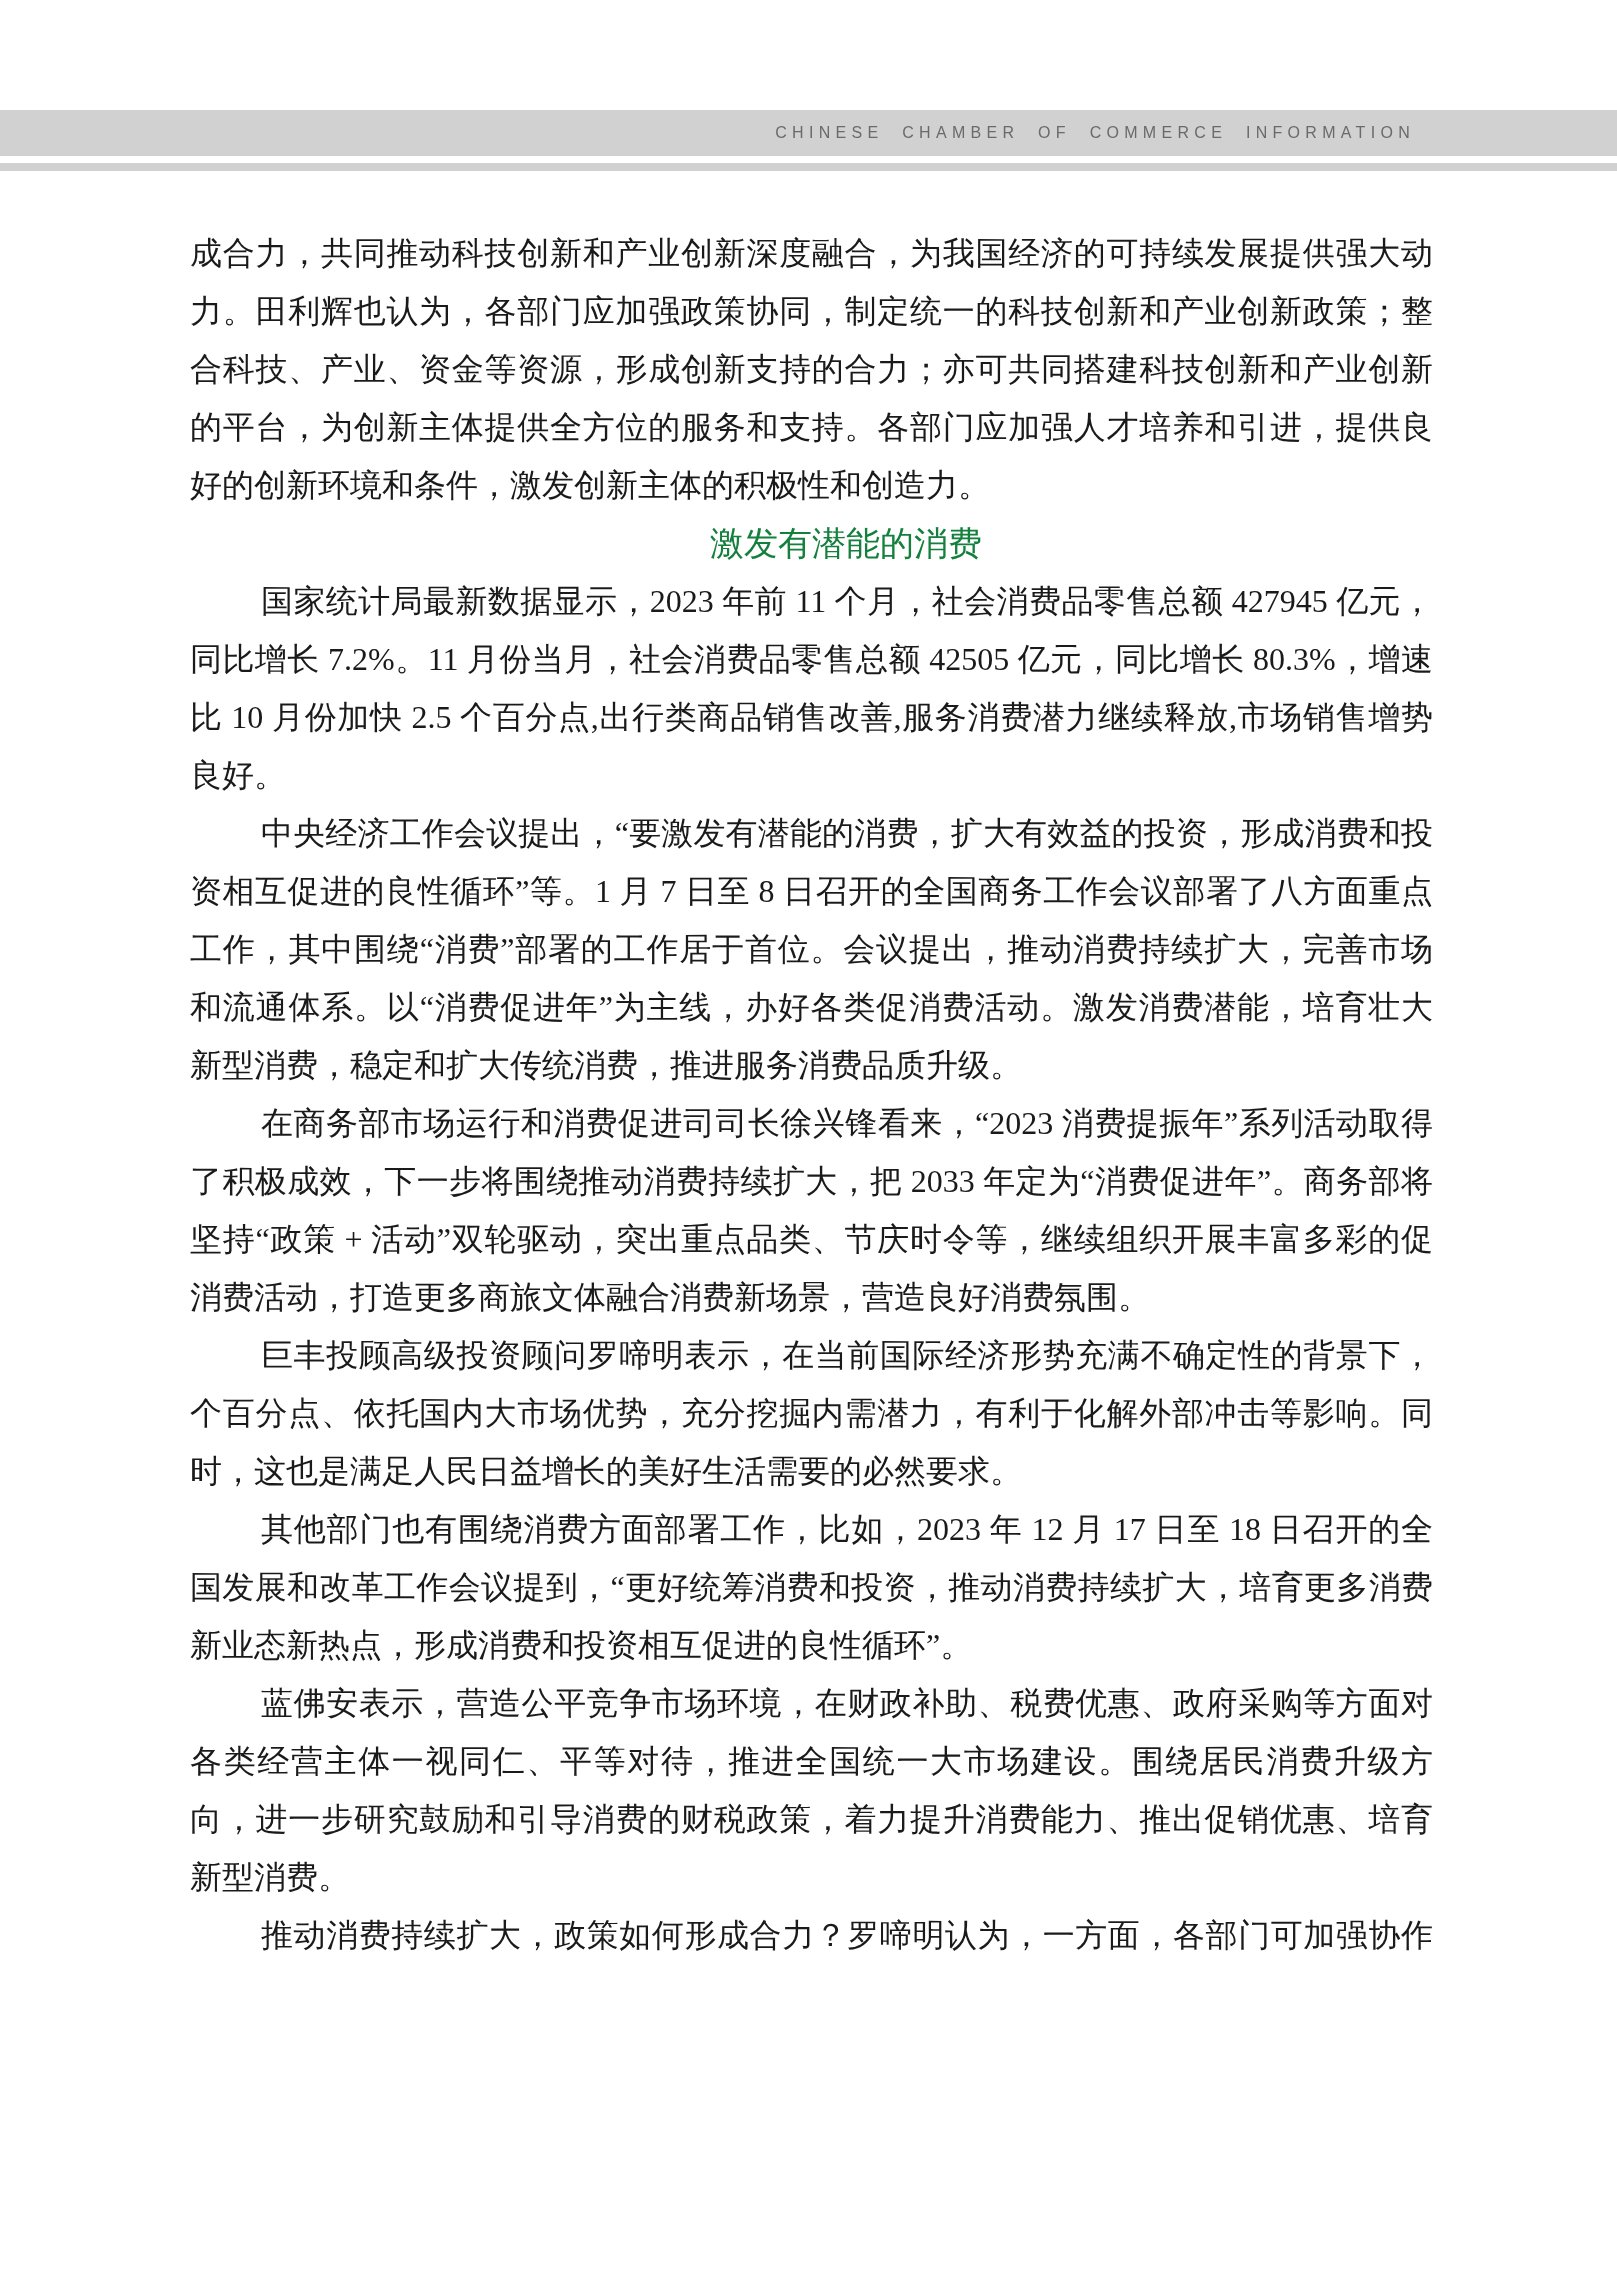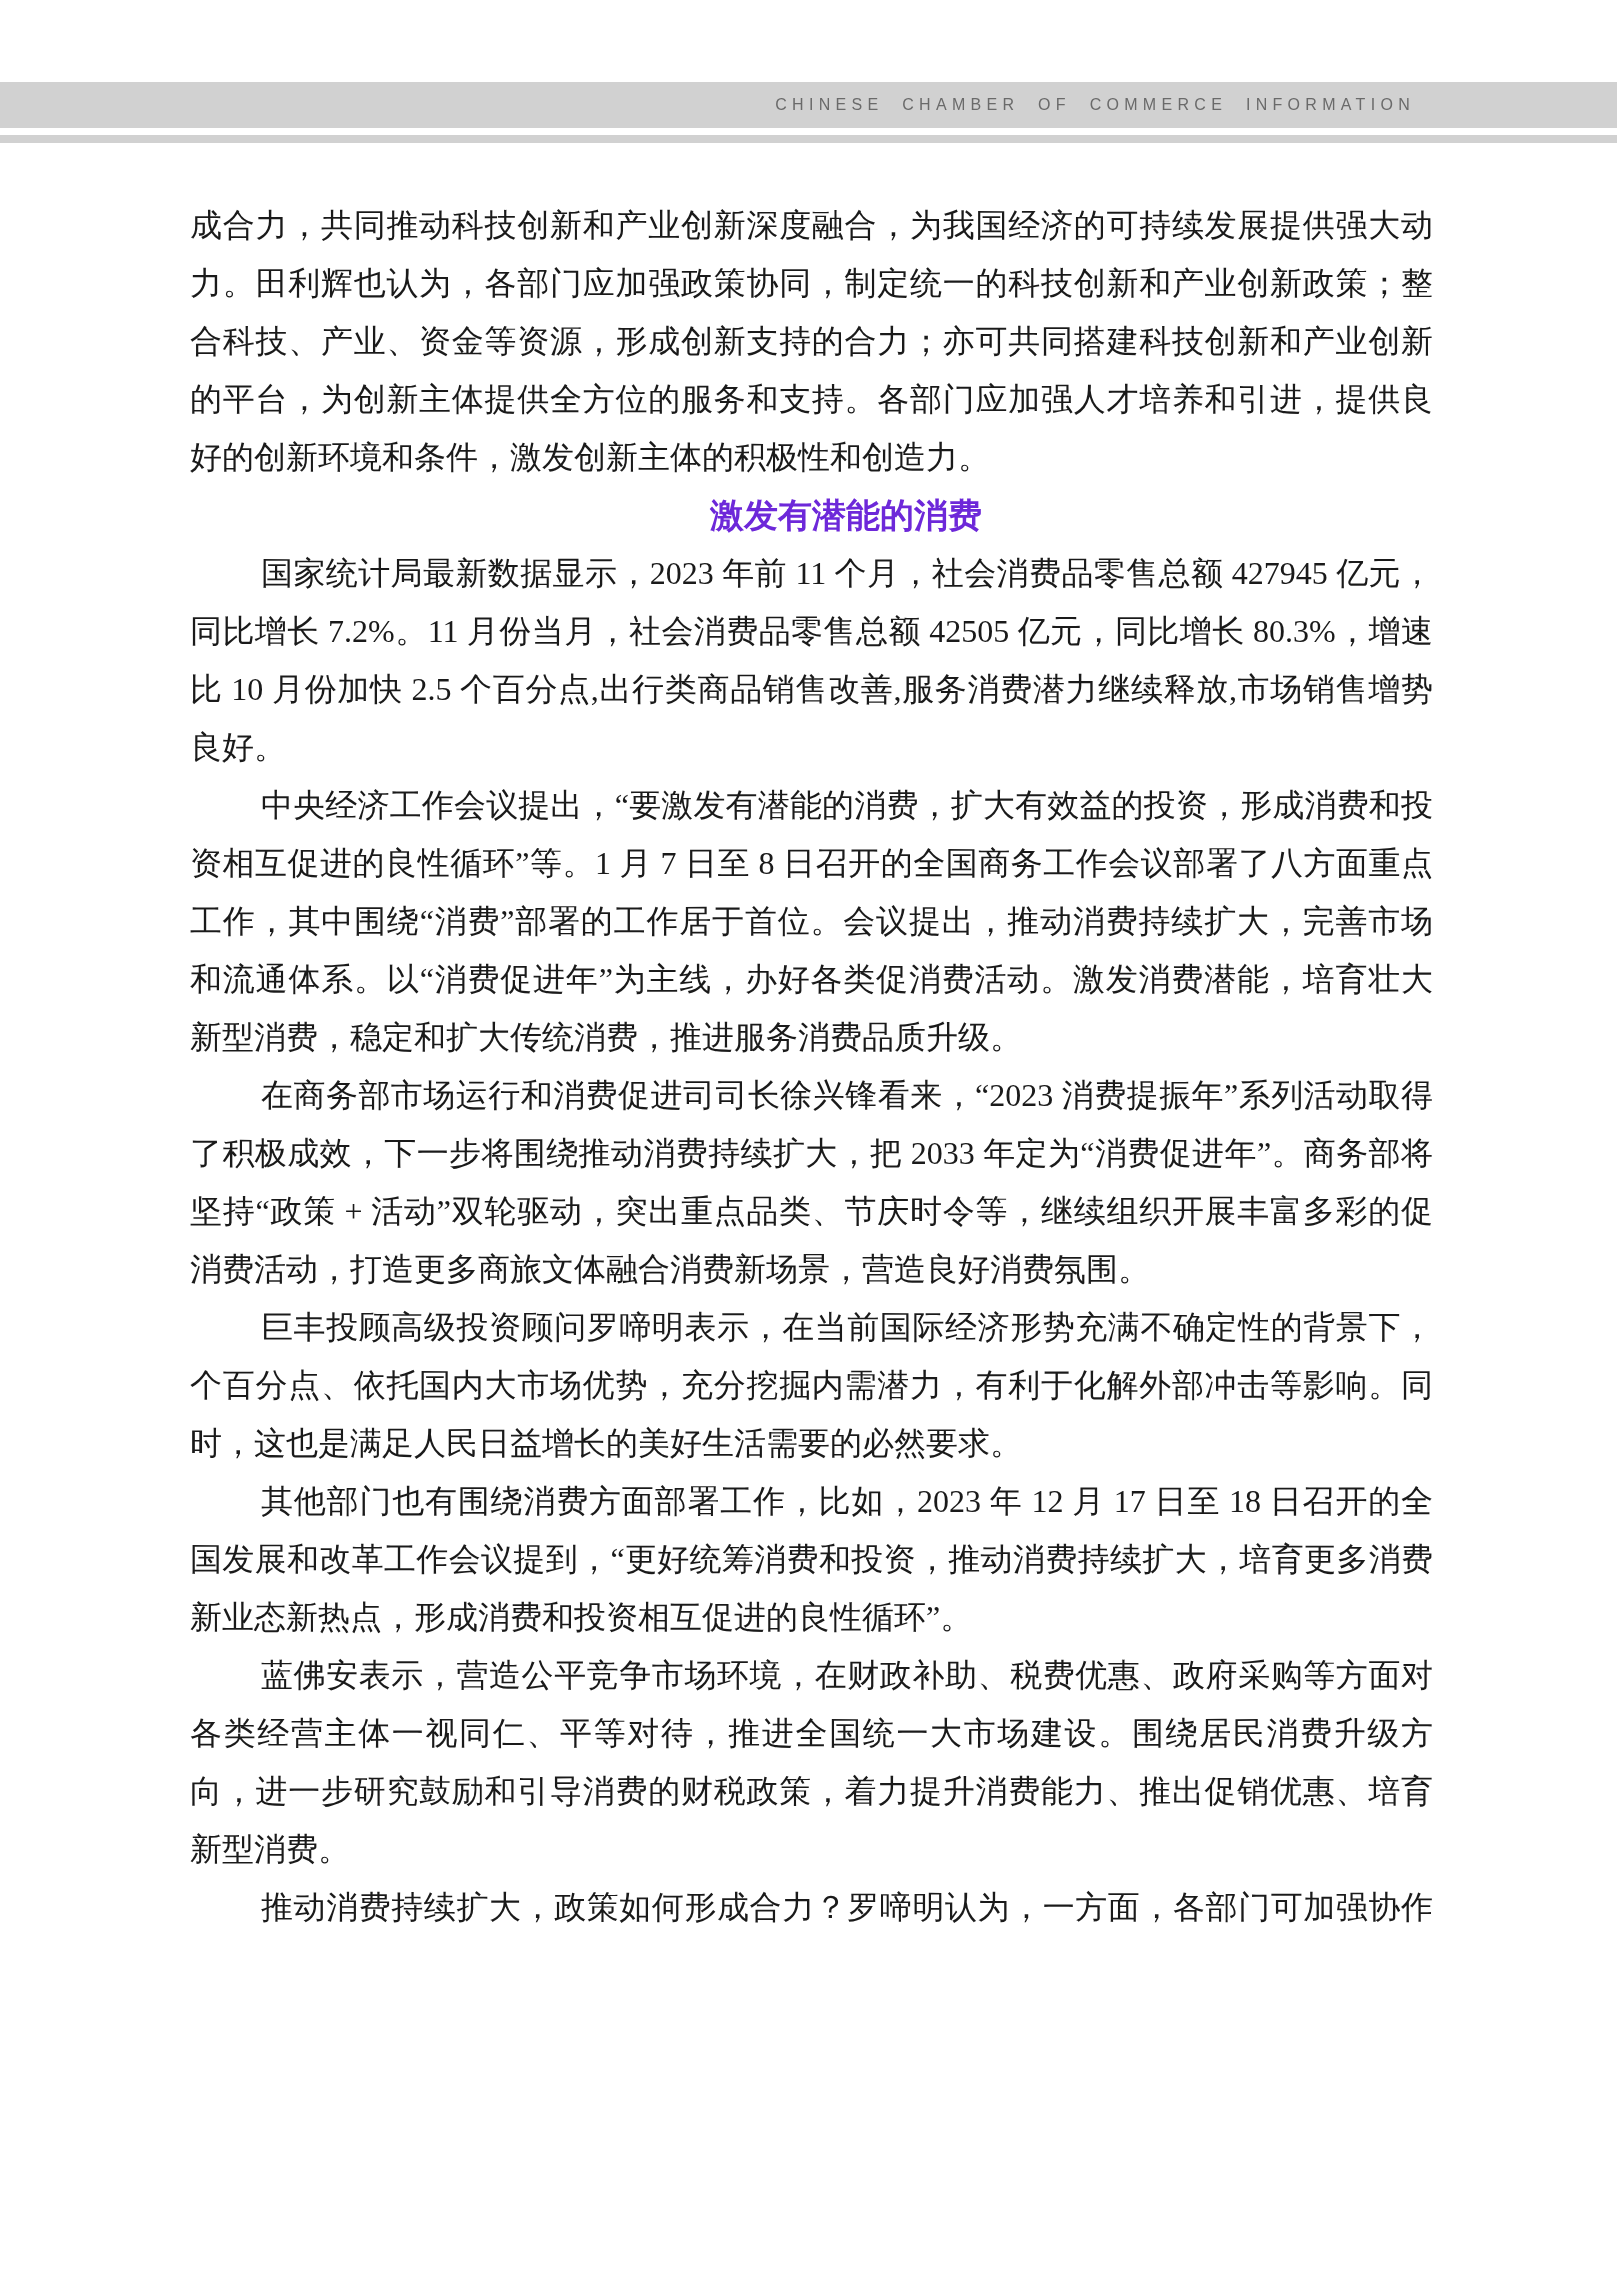--- a/index.html
+++ b/index.html
@@ -2,20 +2,21 @@
 <html style="font-size:12px"><head>
 <meta charset="utf-8">
 <style>
   html, body { margin: 0; padding: 0; background: #ffffff; }
   .page {
     position: relative;
     width: 1617px;
     height: 1940px;
     background: #ffffff;
     overflow: hidden;
+    margin-top: 28px;
   }
   .header-band-main {
     position: absolute;
     top: 82px; left: 0;
     width: 100%; height: 46px;
     background: #d1d1d1;
     display: flex;
     align-items: center;
     justify-content: flex-end;
     padding-right: 202px;
@@ -44,24 +45,24 @@
     line-height: 58px;
     color: #1a1a1a;
     text-align: justify;
   }
   .para { margin: 0; padding: 0; }
   .indent { text-indent: 71px; }
   .heading {
     margin: 0; padding: 0 0 0 69px;
     font-family: "Liberation Sans", sans-serif;
     font-size: 34px;
-    font-weight: bold;
+    font-weight: normal;
     line-height: 58px;
     text-align: center;
-    color: #6d28d9;
+    color: #15803d;
   }
   .last-para { position: relative; }
   .source {
     position: absolute;
     right: 0; bottom: 0;
     line-height: 58px;
     white-space: nowrap;
     font-style: italic;
   }
   .page-number {

